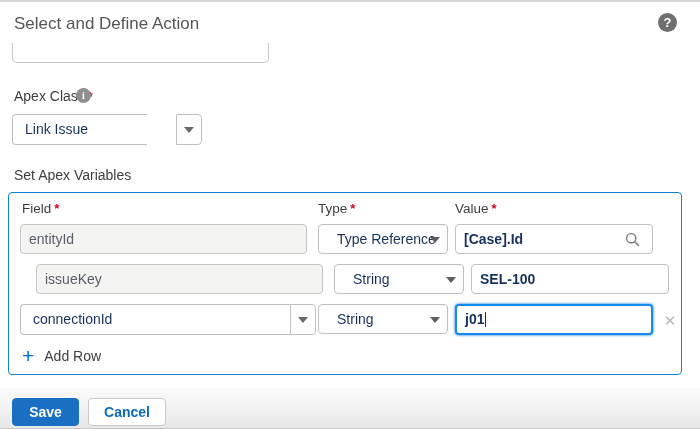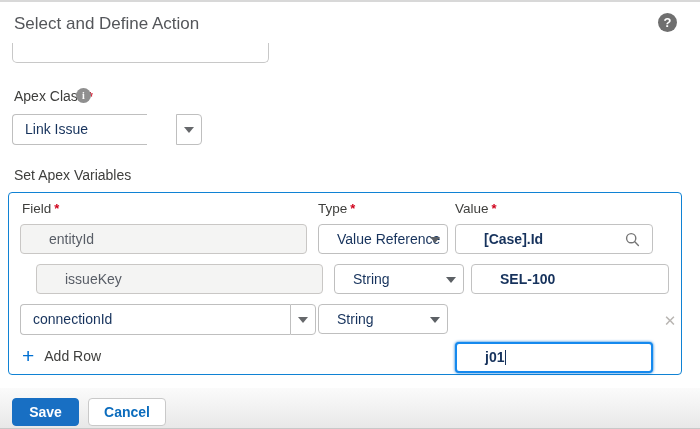--- a/index.html
+++ b/index.html
@@ -41,35 +41,35 @@
   .tri { width:0; height:0; border-left:5px solid transparent; border-right:5px solid transparent; border-top:6px solid #66686b; }
   .sav-label { left:14px; top:165px; }
   .var-box {
     position:absolute; left:8px; top:190px; width:674px; height:183px;
     border:1px solid #1082d4; border-radius:4px; background:#fff;
   }
   .col-hdr { position:absolute; font-size:13.5px; color:#3e3e3c; top:8px; }
   .col-field { left:13px; } .col-type { left:309px; } .col-value { left:446px; }
   .txtbox {
     position:absolute; height:30px; border:1px solid #c2c2c2; border-radius:4px; background:#fff;
-    font-size:14px; color:#16325c; line-height:28px; padding-left:28px;
+    font-size:14px; color:#16325c; line-height:28px; padding-left:8px;
     white-space:nowrap; overflow:hidden;
   }
   .disabled { background:#f4f4f3; border-color:#c9c7c5; color:#585d66; }
   .fld { left:11px; width:287px; }
   .sel { position:absolute; left:309px; width:130px; height:30px; border:1px solid #bfbfbf; border-radius:4px;
     background:#fff; font-size:14px; color:#16325c; line-height:28px; padding-left:18px;
     white-space:nowrap; overflow:hidden; cursor:pointer; }
   .sel-tri { position:absolute; right:7px; top:12px; width:0; height:0;
     border-left:5px solid transparent; border-right:5px solid transparent; border-top:6px solid #5c6065; }
   .val { left:446px; width:198px;font-weight:bold; }
   .r1 { top:31px; } .r2 { top:71px;margin-left:16px; } .r3 { top:111px; }
   .row3-combo { left:11px; top:111px; width:296px; height:31px; }
   .focused {
-    border:2px solid #1589ee; box-shadow:0 0 3px #0070d2; line-height:26px; height:31px;margin-top:38px;
+    border:2px solid #1589ee; box-shadow:0 0 3px #0070d2; line-height:26px; height:31px;
   }
   .caret { display:inline-block; width:1px; height:15px; background:#16325c; vertical-align:-3px; margin-left:1px; }
   .search-icon { position:absolute; left:616px; top:39px; cursor:pointer; }
   .remove-x { position:absolute; left:651px; top:119px; width:20px; text-align:center;
     font-size:15px; color:#b8b5b2; cursor:pointer; }
   .add-row { position:absolute; left:13px; top:153px; cursor:pointer; display:flex; align-items:center; }
   .add-plus { font-size:21px; color:#0070d2; font-weight:400; line-height:20px; }
   .add-label { font-size:14px; color:#3e3e3c; margin-left:10px; }
   .footer { position:absolute; left:0; top:386px; width:700px; height:42px;
     background:linear-gradient(#fbfbfb,#e7e7e7); }
@@ -116,21 +116,21 @@
     </div>
     <div class="col-hdr col-type">
       <span>Type</span><span class="req">*</span>
     </div>
     <div class="col-hdr col-value">
       <span>Value</span><span class="req">*</span>
     </div>
 
     <div class="txtbox disabled fld r1">entityId</div>
     <div class="sel r1">
-      <span>Value Reference</span>
+      <span>Type Reference</span>
       <span class="sel-tri"></span>
     </div>
     <div class="txtbox val r1">[Case].Id</div>
     <span class="search-icon">
       <svg width="15" height="15" viewBox="0 0 15 15">
         <circle cx="6.2" cy="6.2" r="4.6" fill="none" stroke="#757575" stroke-width="1.4"></circle>
         <line x1="9.8" y1="9.8" x2="13.4" y2="13.4" stroke="#757575" stroke-width="1.4" stroke-linecap="round"></line>
       </svg>
     </span>
 

